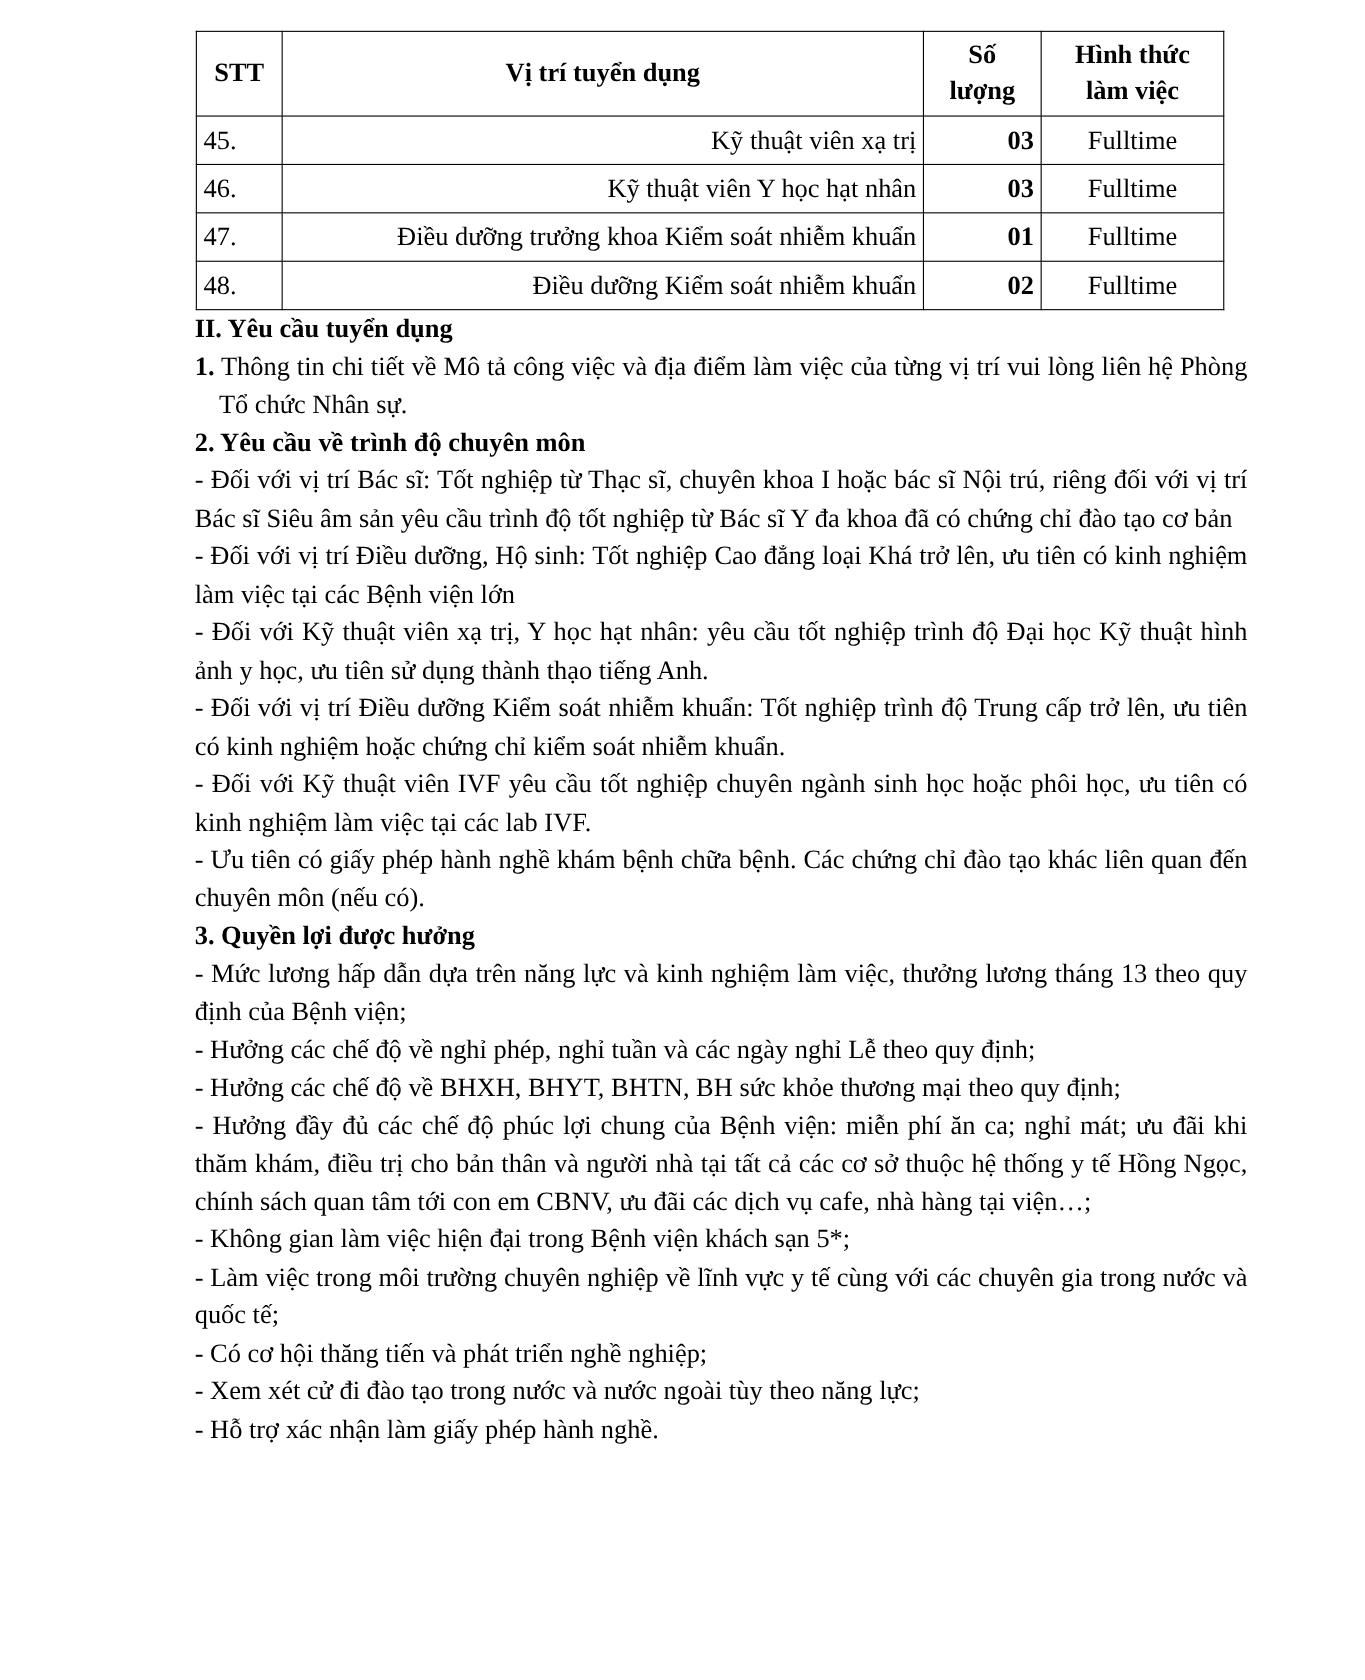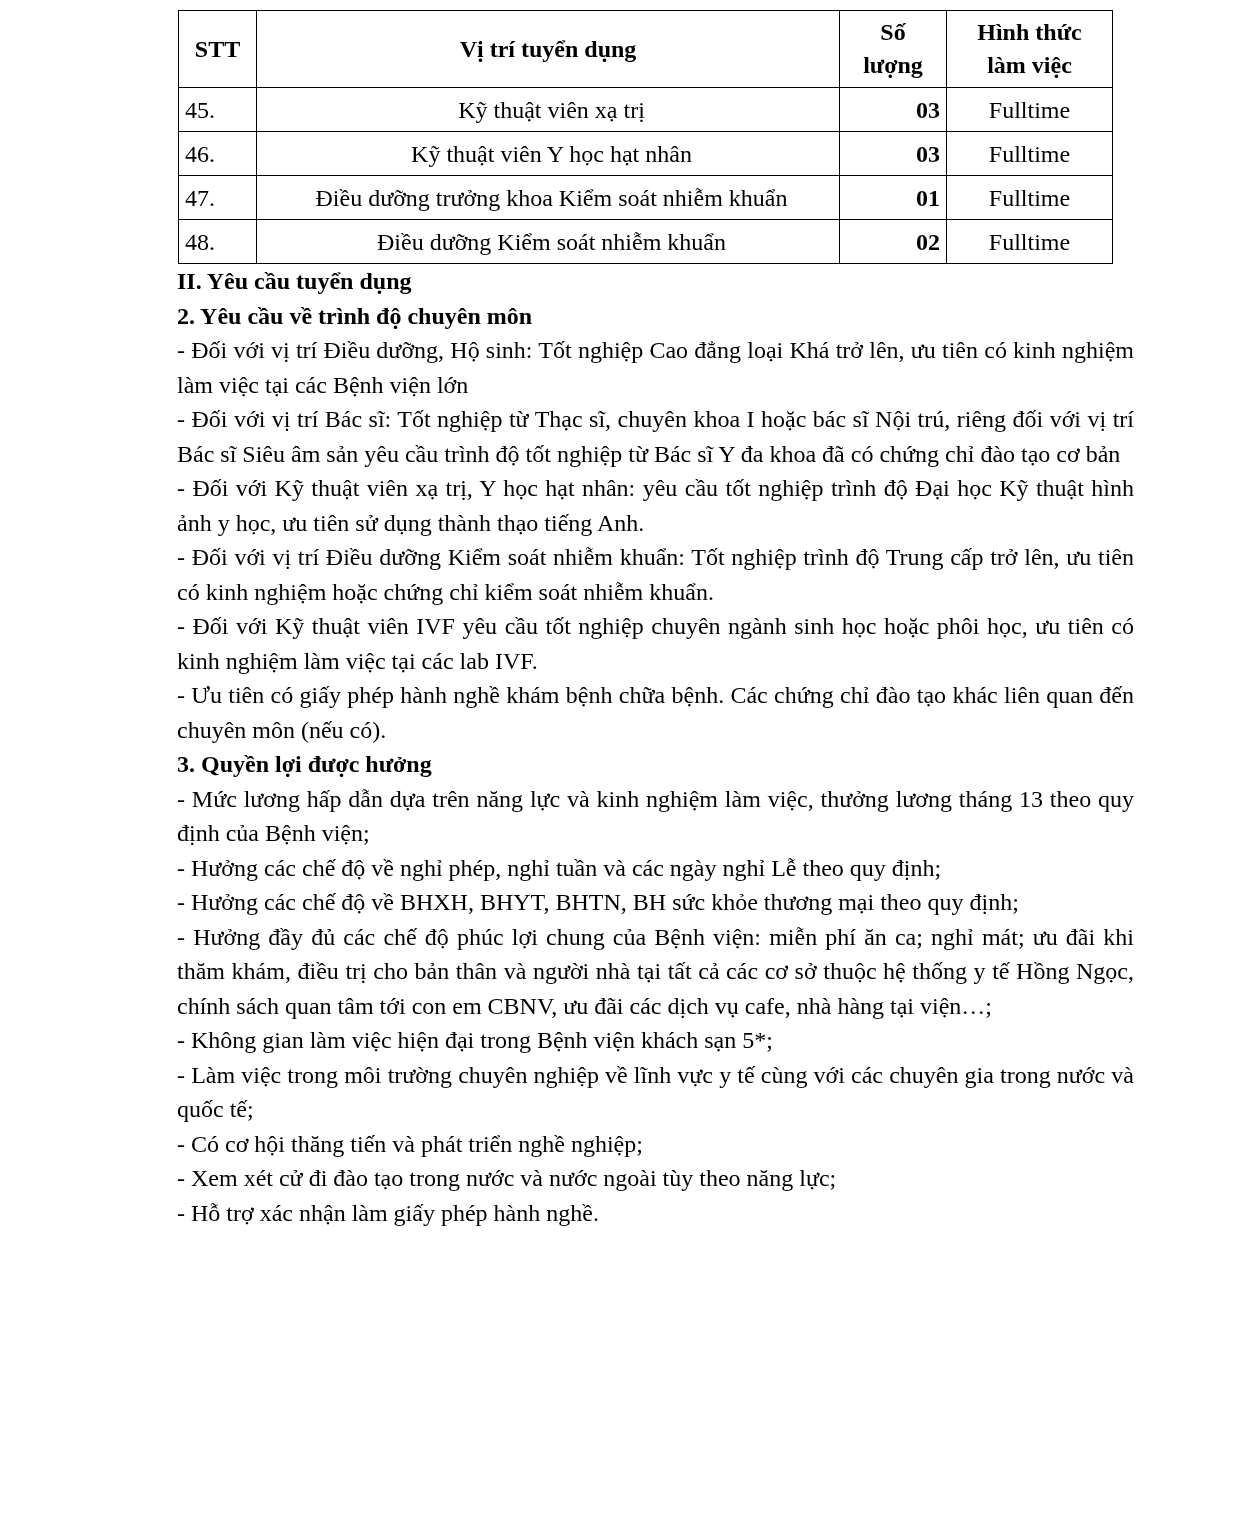--- a/index.html
+++ b/index.html
@@ -11,21 +11,21 @@
     width: 1241px;
     height: 1527px;
     font-family: "Liberation Serif", "DejaVu Serif", serif;
     color: #000000;
     overflow: hidden;
   }
   .page {
     box-sizing: border-box;
     width: 1241px;
     height: 1527px;
-    padding: 10px 107px 0 177px;
+    padding: 28px 107px 0 177px;
     background: #ffffff;
   }
   
   table.recruitment {
     border-collapse: collapse;
     table-layout: fixed;
     width: 934px;
     margin-left: 1px;
   }
   .recruitment col.w-stt  { width: 78px;  }
@@ -47,21 +47,21 @@
   }
   .recruitment th.h-stt { padding: 0 4px; }
   .recruitment td {
     height: 41px;
     vertical-align: middle;
     padding: 1px 6px;
     line-height: 30px;
     white-space: nowrap;
   }
   .c-stt  { }
-  .c-pos  { text-align: center; padding-left: 13px !important; }
+  .c-pos  { text-align: right; padding-left: 13px !important; }
   .c-qty  { text-align: right; font-weight: bold; }
   .c-type { text-align: center; }
   
   .doc-body {
     width: 957px;
     font-size: 24px;
     line-height: 34.5px;
   }
   .para {
     margin: 0;
@@ -130,26 +130,27 @@
           <td class="c-type">Fulltime</td>
         </tr>
 
       </tbody>
   </table>
 
   <div class="doc-body">
 
       <p class="para heading"><span class="prefix"></span><span>II. Yêu cầu tuyển dụng</span></p>
 
+      <p class="para numbered"><span class="prefix">1.</span><span> Thông tin chi tiết về Mô tả công việc và địa điểm làm việc của từng vị trí vui lòng liên hệ Phòng Tổ chức Nhân sự.</span></p>
 
       <p class="para heading"><span class="prefix"></span><span>2. Yêu cầu về trình độ chuyên môn</span></p>
 
+      <p class="para bullet"><span class="prefix"></span><span>- Đối với vị trí Bác sĩ: Tốt nghiệp từ Thạc sĩ, chuyên khoa I hoặc bác sĩ Nội trú, riêng đối với vị trí Bác sĩ Siêu âm sản yêu cầu trình độ tốt nghiệp từ Bác sĩ Y đa khoa đã có chứng chỉ đào tạo cơ bản</span></p>
+
       <p class="para bullet"><span class="prefix"></span><span>- Đối với vị trí Điều dưỡng, Hộ sinh: Tốt nghiệp Cao đẳng loại Khá trở lên, ưu tiên có kinh nghiệm làm việc tại các Bệnh viện lớn</span></p>
-
-      <p class="para bullet"><span class="prefix"></span><span>- Đối với vị trí Bác sĩ: Tốt nghiệp từ Thạc sĩ, chuyên khoa I hoặc bác sĩ Nội trú, riêng đối với vị trí Bác sĩ Siêu âm sản yêu cầu trình độ tốt nghiệp từ Bác sĩ Y đa khoa đã có chứng chỉ đào tạo cơ bản</span></p>
 
       <p class="para bullet"><span class="prefix"></span><span>- Đối với Kỹ thuật viên xạ trị, Y học hạt nhân: yêu cầu tốt nghiệp trình độ Đại học Kỹ thuật hình ảnh y học, ưu tiên sử dụng thành thạo tiếng Anh.</span></p>
 
       <p class="para bullet"><span class="prefix"></span><span>- Đối với vị trí Điều dưỡng Kiểm soát nhiễm khuẩn: Tốt nghiệp trình độ Trung cấp trở lên, ưu tiên có kinh nghiệm hoặc chứng chỉ kiểm soát nhiễm khuẩn.</span></p>
 
       <p class="para bullet"><span class="prefix"></span><span>- Đối với Kỹ thuật viên IVF yêu cầu tốt nghiệp chuyên ngành sinh học hoặc phôi học, ưu tiên có kinh nghiệm làm việc tại các lab IVF.</span></p>
 
 
       <p class="para bullet"><span class="prefix"></span><span>- Ưu tiên có giấy phép hành nghề khám bệnh chữa bệnh. Các chứng chỉ đào tạo khác liên quan đến chuyên môn (nếu có).</span></p>
 

